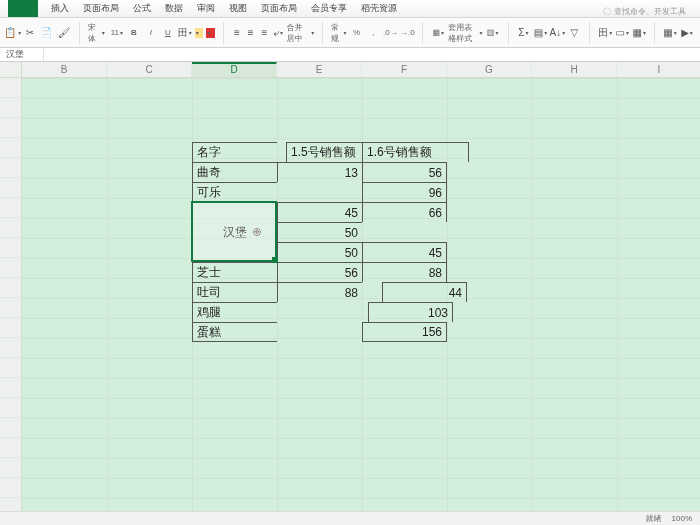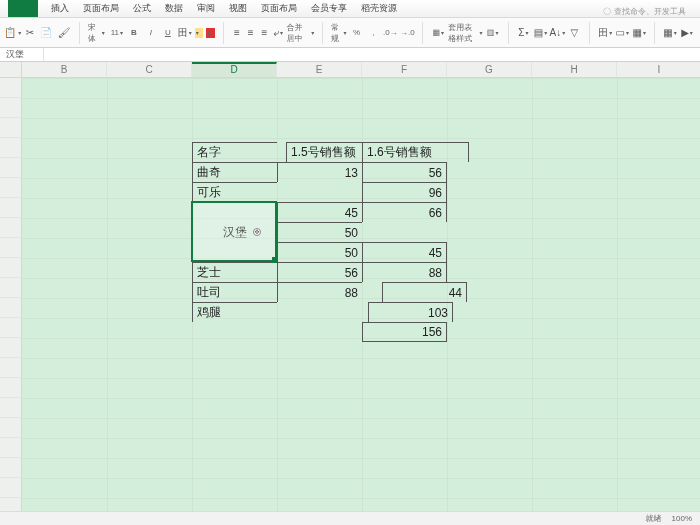--- a/index.html
+++ b/index.html
@@ -221,20 +221,21 @@
       <div class="cell bl bt right" style="left: 277px; top: 164px; width: 85px; height: 20px;">50</div>
       <div class="cell bl bt br right" style="left: 362px; top: 164px; width: 85px; height: 20px;">45</div>
       <div class="cell bl bt" style="left: 192px; top: 184px; width: 85px; height: 20px;">芝士</div>
       <div class="cell bl bt right" style="left: 277px; top: 184px; width: 85px; height: 20px;">56</div>
       <div class="cell bl bt br right" style="left: 362px; top: 184px; width: 85px; height: 20px;">88</div>
       <div class="cell bl bt" style="left: 192px; top: 204px; width: 85px; height: 20px;">吐司</div>
       <div class="cell bl bt right" style="left: 277px; top: 204px; width: 85px; height: 20px;">88</div>
       <div class="cell bl bt br right" style="left: 362px; top: 204px; width: 85px; height: 20px; margin-left: 20px;">44</div>
       <div class="cell bl bt" style="left: 192px; top: 224px; width: 85px; height: 20px;">鸡腿</div>
       <div class="cell bl bt br right" style="left: 368px; top: 224px; width: 85px; height: 20px;">103</div>
+      <div class="cell bl bt bb" style="left: 192px; top: 244px; width: 85px; height: 20px;">蛋糕</div>
       <div class="cell bl bt br right bb" style="left: 362px; top: 244px; width: 85px; height: 20px;">156</div>
       <div class="active-cell" style="left: 191px; top: 123px; width: 86px; height: 61px;"></div>
       <div class="cursor-dot" style="left: 253px; top: 150px;">✥</div>
     </div>
 </div>
 
 <div class="status">
   <span class="left"></span>
   <span>就绪</span>
   <span>100%</span>

